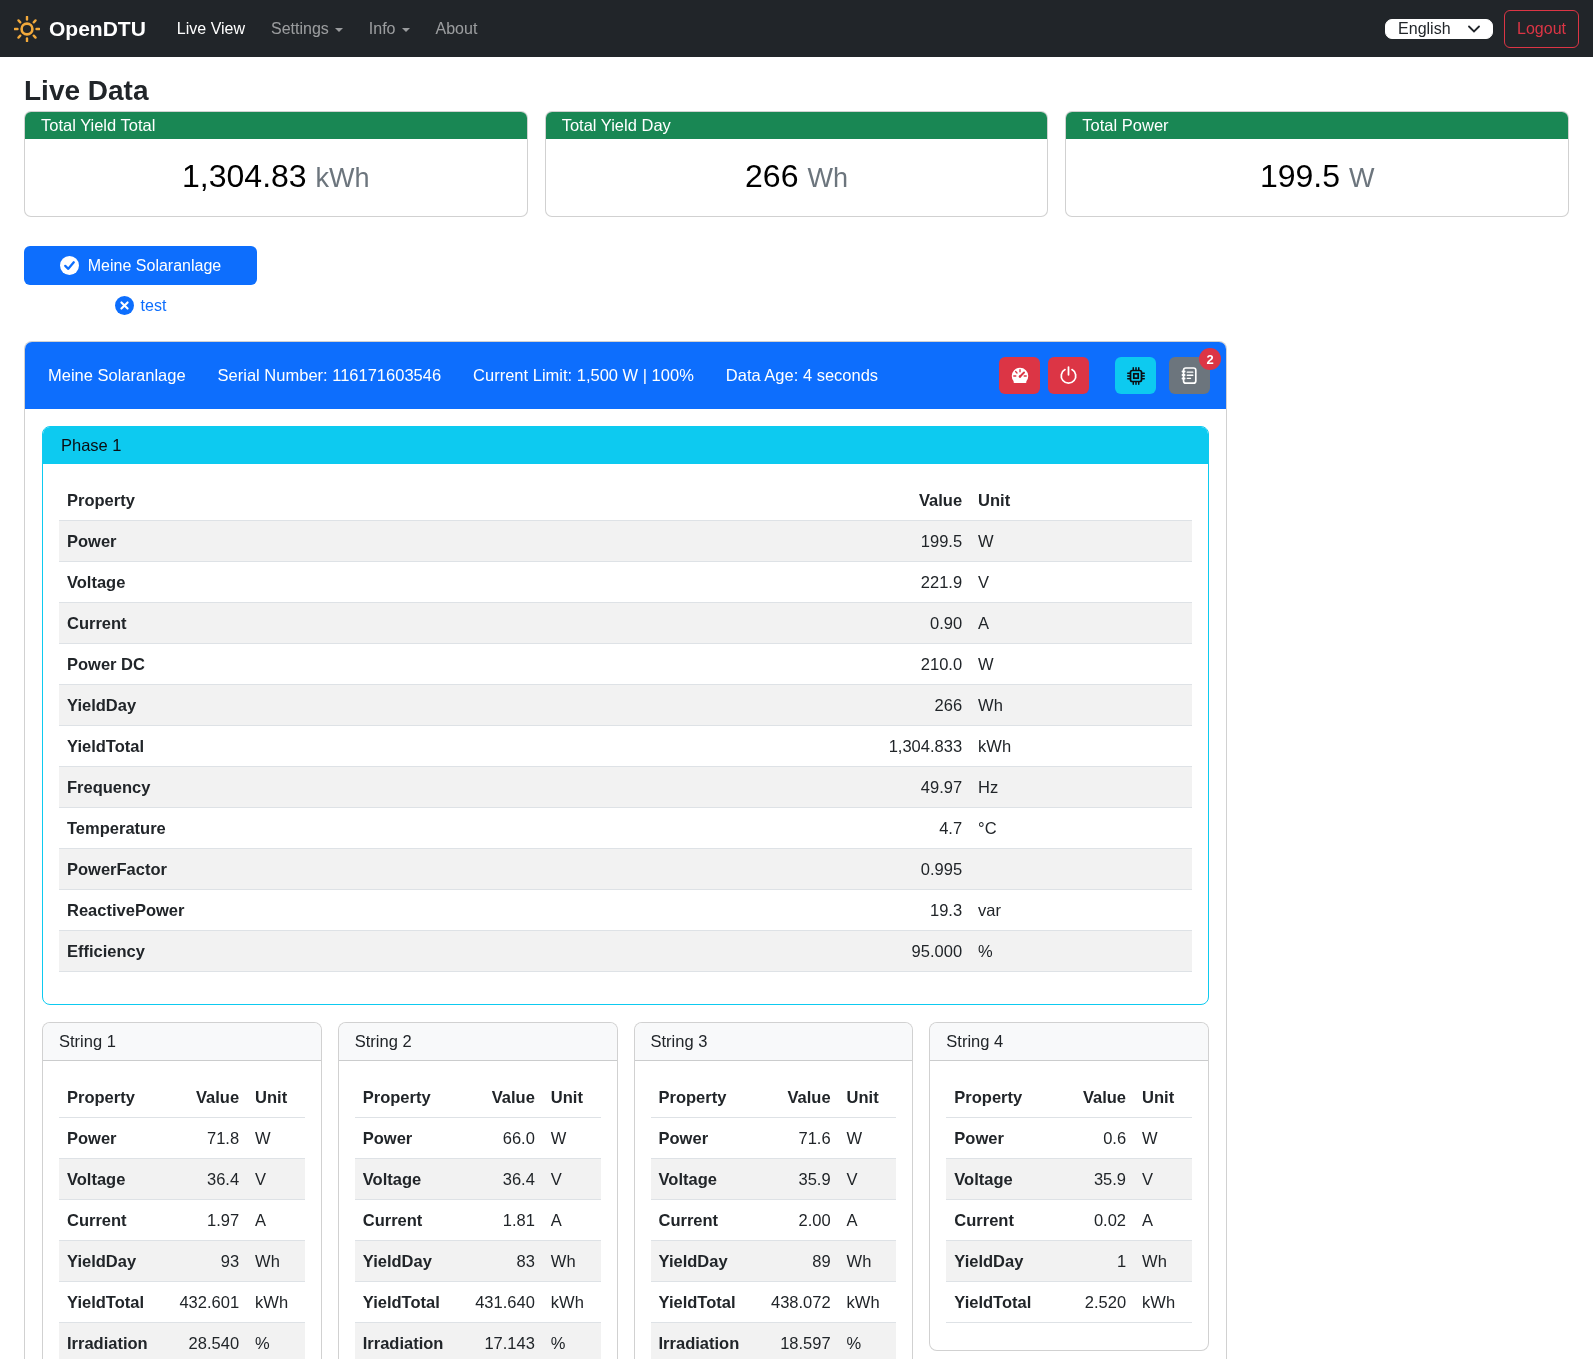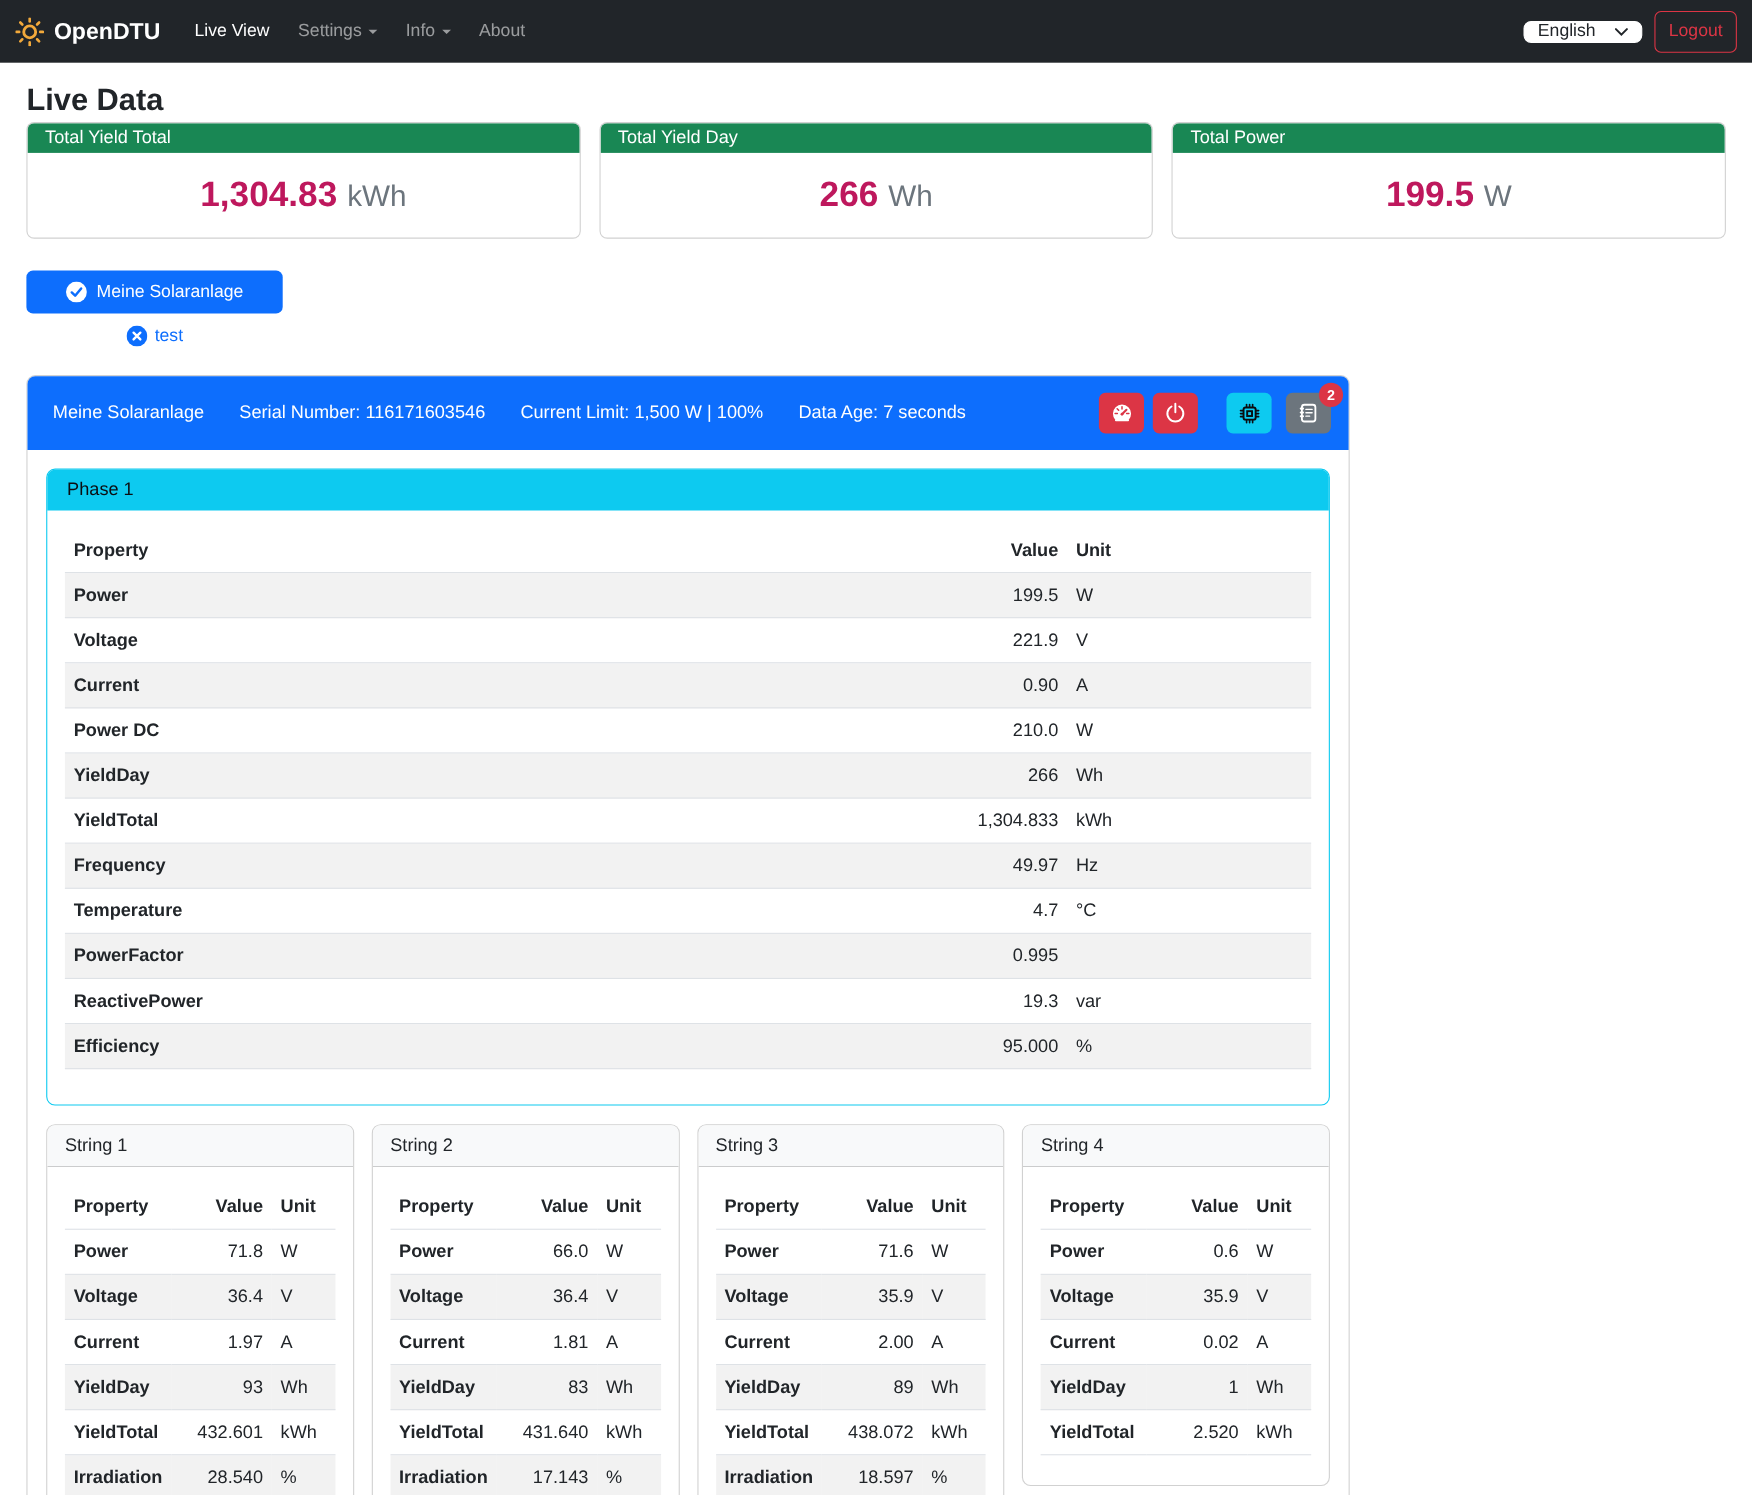--- a/index.html
+++ b/index.html
@@ -27,21 +27,21 @@
                 height:38px; padding:0 12px; font-size:16px; font-family:inherit; }
 
   
   main { padding:0 24px 10px; }
   .page-title { font-size:28px; font-weight:600; margin:18px 0 4px; }
 
   .cards-row { display:flex; gap:17px; margin-bottom:29px; }
   .summary-card { flex:1; border:1px solid rgba(0,0,0,.18); border-radius:7px; overflow:hidden; background:#fff; }
   .summary-card .card-header { background:#198754; color:#fff; padding:4px 16px; font-size:16.5px; }
   .summary-card .card-body { display:flex; justify-content:center; align-items:baseline; gap:9px; padding:19px 16px 21px; }
-  .value-big { font-size:32px; font-weight:700; color:#be185d; }
+  .value-big { font-size:32px; font-weight:400; color:#000000; }
   .unit-big  { font-size:27px; font-weight:400; color:#6c757d; }
 
   .content-row { display:flex; gap:26px; align-items:flex-start;flex-direction:column; }
   .selector-col { width:233px; flex:none; }
   .selector-btn { width:100%; height:39px; background:#0d6efd; color:#fff; border:none; border-radius:6px;
                   display:flex; align-items:center; justify-content:center; gap:9px; font-size:16px; font-family:inherit; }
   .selector-other { display:flex; justify-content:center; align-items:center; gap:7px; margin-top:11px; color:#0d6efd; font-size:16px; }
 
   
   .inverter-card { flex:1; border:1px solid rgba(0,0,0,.18); border-radius:8px; background:#fff; }
@@ -175,21 +175,21 @@
         </span>
         <span data-interactable="false">test</span>
       </div>
     </aside>
 
     <section class="inverter-card" data-interactable="false">
       <header class="inverter-header" data-interactable="false">
         <span class="hdr-item" data-interactable="false">Meine Solaranlage</span>
         <span class="hdr-item" data-interactable="false">Serial Number: 116171603546</span>
         <span class="hdr-item" data-interactable="false">Current Limit: 1,500 W | 100%</span>
-        <span class="hdr-item" data-interactable="false">Data Age: 7 seconds</span>
+        <span class="hdr-item" data-interactable="false">Data Age: 4 seconds</span>
         <div class="hdr-actions" data-interactable="false">
           <button class="icon-btn danger" data-interactable="true">
             <span data-interactable="false" style="display:flex;">
               <svg width="22" height="22" viewBox="0 0 24 24">
                 <path d="M12 3 a9 9 0 0 1 9 9 a9 9 0 0 1 -2.1 5.8 L5.1 17.8 A9 9 0 0 1 3 12 a9 9 0 0 1 9-9 z" fill="#fff"></path>
                 <rect x="5" y="17.3" width="14" height="2.2" rx="1" fill="#fff"></rect>
                 <g stroke="#dc3545" stroke-width="1.5" stroke-linecap="round">
                   <line x1="12" y1="5.2" x2="12" y2="7.4"></line>
                   <line x1="7.2" y1="7.2" x2="8.7" y2="8.7"></line>
                   <line x1="5.2" y1="12" x2="7.4" y2="12"></line>

